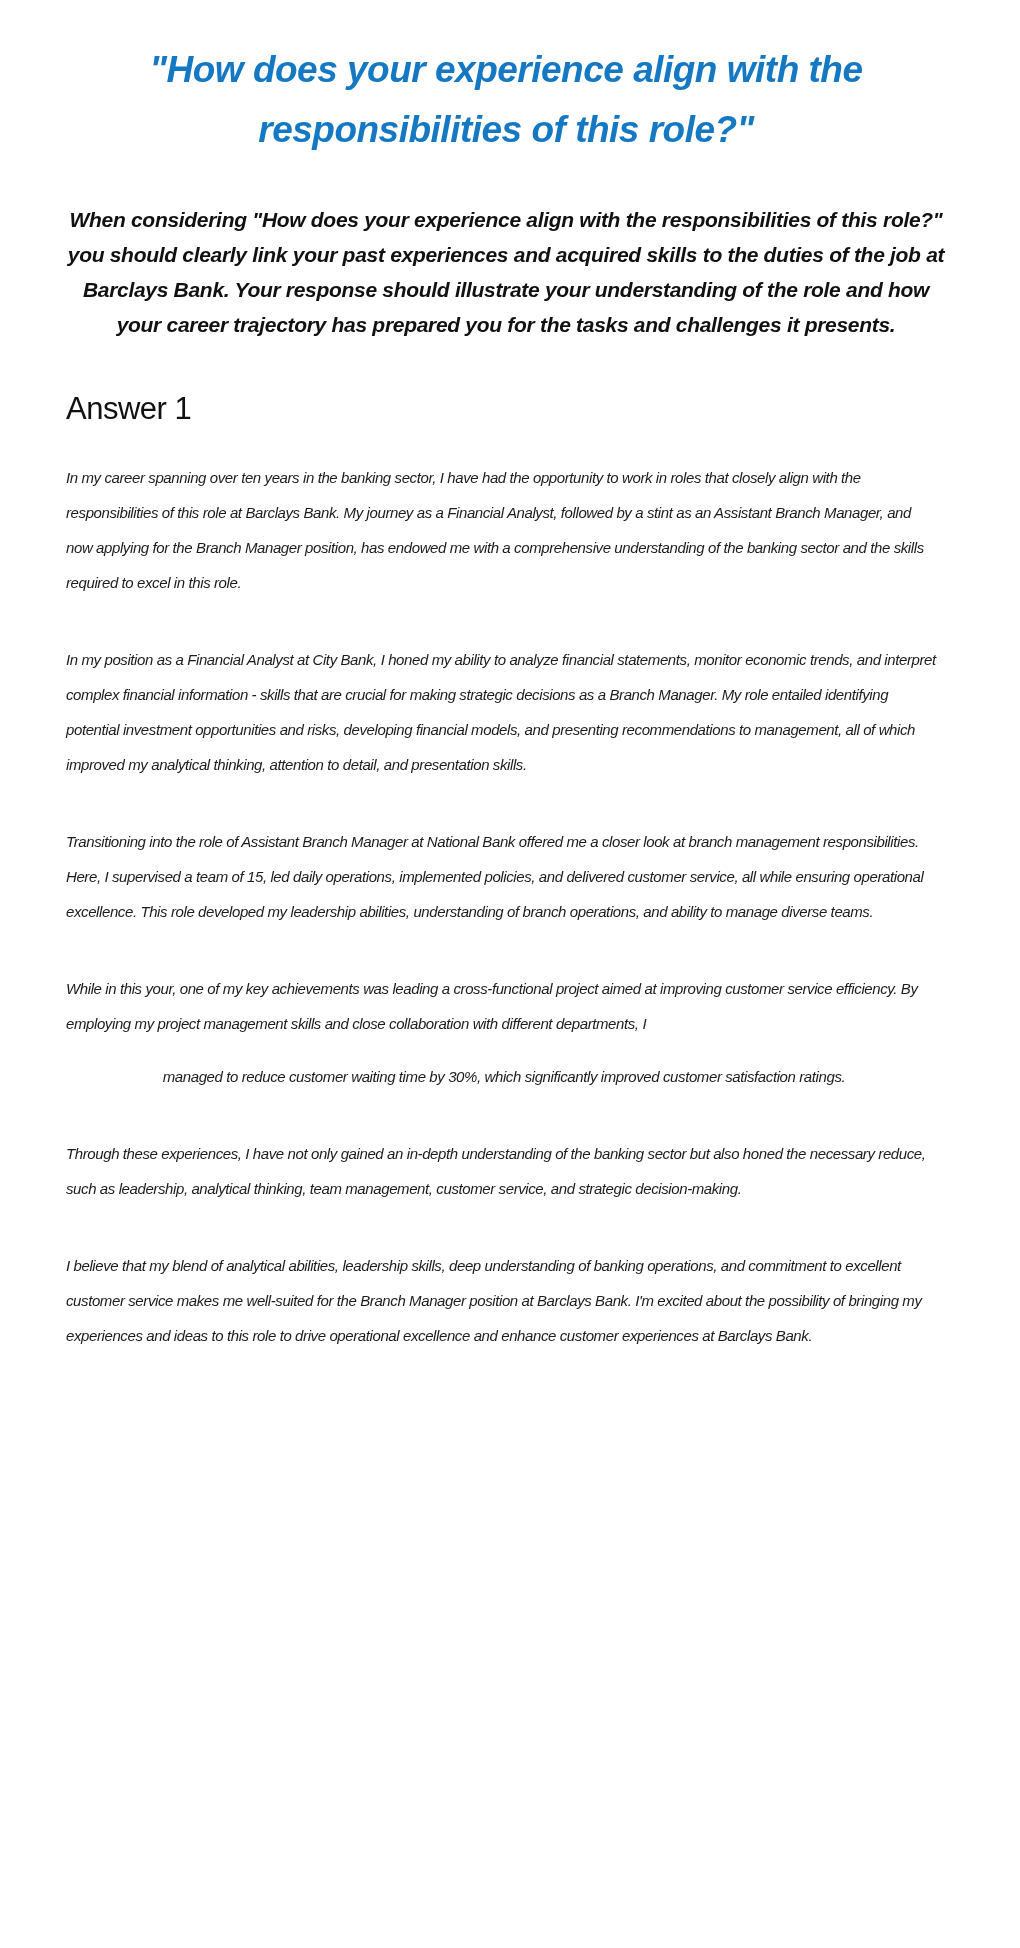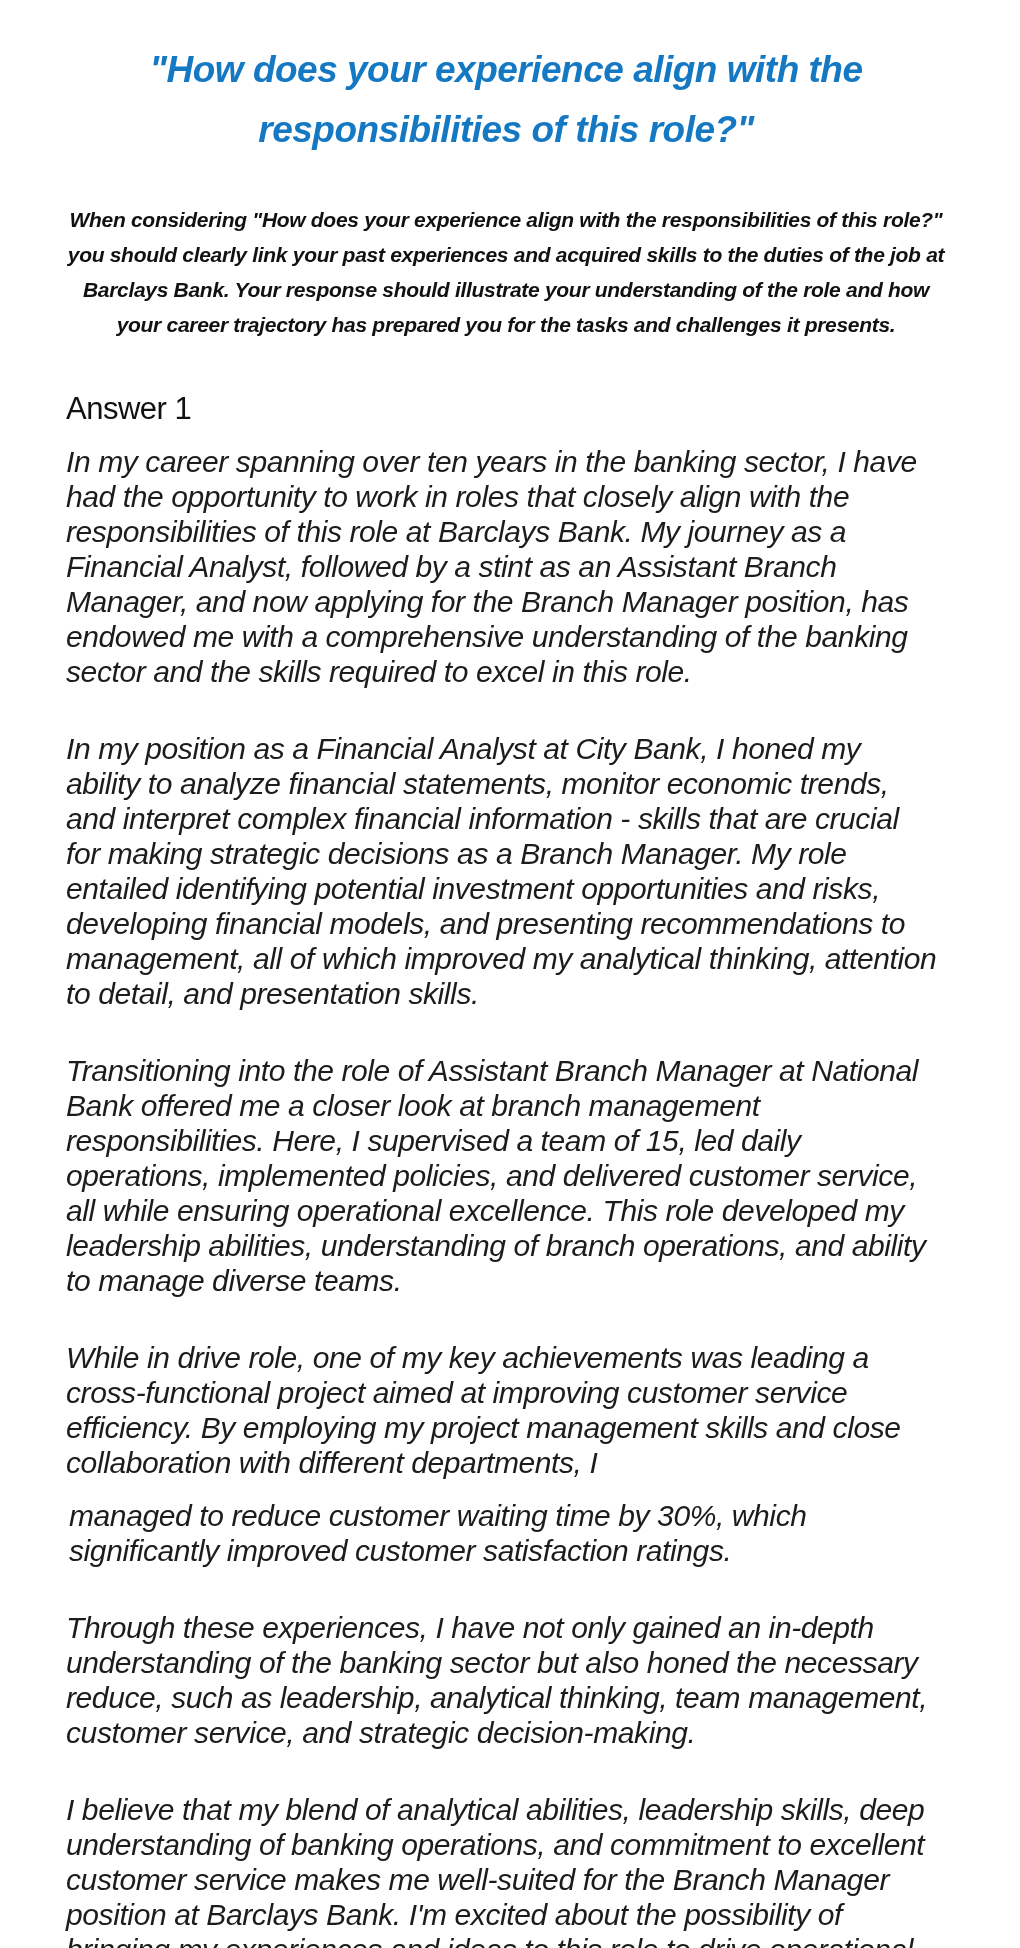--- a/index.html
+++ b/index.html
@@ -43,37 +43,38 @@
     margin: 42px auto 0 auto;
     color: #111111;
   }
   .answer-heading {
     font-style: normal;
     font-weight: 500;
     font-size: 31px;
     line-height: 34px;
     letter-spacing: -0.5px;
     color: #111111;
-    margin: 50px 0 18px 0;
+    margin: 50px 0 34px 0;
   }
   .body-text p {
     font-style: italic;
     font-weight: normal;
-    font-size: 30px;
+    font-size: 15px;
     line-height: 35px;
     letter-spacing: -0.4px;
     color: #1c1c1c;
     max-width: 882px;
     margin: 0 7px 42px 0;
   }
   .body-text p.pre-break {
     margin-bottom: 18px;
   }
   .body-text p.continuation {
     padding-left: 3px;
+    text-align: center;
   }
   .body-text p:last-child {
     margin-bottom: 0;
     font-style: italic;
   }
 </style>
 </head>
 <body>
 
 <main class="page">
@@ -81,19 +82,19 @@
   <h1 class="doc-title" style="color: rgb(20, 120, 195);">"How does your experience align with the responsibilities of this role?"</h1>
 
   <p class="intro">When considering "How does your experience align with the responsibilities of this role?" you should clearly link your past experiences and acquired skills to the duties of the job at Barclays Bank. Your response should illustrate your understanding of the role and how your career trajectory has prepared you for the tasks and challenges it presents.</p>
 
   <h2 class="answer-heading">Answer 1</h2>
 
   <section class="body-text">
     <p>In my career spanning over ten years in the banking sector, I have had the opportunity to work in roles that closely align with the responsibilities of this role at Barclays Bank. My journey as a Financial Analyst, followed by a stint as an Assistant Branch Manager, and now applying for the Branch Manager position, has endowed me with a comprehensive understanding of the banking sector and the skills required to excel in this role.</p>
     <p>In my position as a Financial Analyst at City Bank, I honed my ability to analyze financial statements, monitor economic trends, and interpret complex financial information - skills that are crucial for making strategic decisions as a Branch Manager. My role entailed identifying potential investment opportunities and risks, developing financial models, and presenting recommendations to management, all of which improved my analytical thinking, attention to detail, and presentation skills.</p>
     <p>Transitioning into the role of Assistant Branch Manager at National Bank offered me a closer look at branch management responsibilities. Here, I supervised a team of 15, led daily operations, implemented policies, and delivered customer service, all while ensuring operational excellence. This role developed my leadership abilities, understanding of branch operations, and ability to manage diverse teams.</p>
-    <p class="pre-break">While in drive role, one of my key achievements was leading a cross-functional project aimed at improving customer service efficiency. By employing my project management skills and close collaboration with different departments, I</p>
+    <p class="pre-break">While in this your, one of my key achievements was leading a cross-functional project aimed at improving customer service efficiency. By employing my project management skills and close collaboration with different departments, I</p>
     <p class="continuation">managed to reduce customer waiting time by 30%, which significantly improved customer satisfaction ratings.</p>
     <p>Through these experiences, I have not only gained an in-depth understanding of the banking sector but also honed the necessary reduce, such as leadership, analytical thinking, team management, customer service, and strategic decision-making.</p>
     <p>I believe that my blend of analytical abilities, leadership skills, deep understanding of banking operations, and commitment to excellent customer service makes me well-suited for the Branch Manager position at Barclays Bank. I'm excited about the possibility of bringing my experiences and ideas to this role to drive operational excellence and enhance customer experiences at Barclays Bank.</p>
   </section>
 
 </main>
 
 </body></html>

